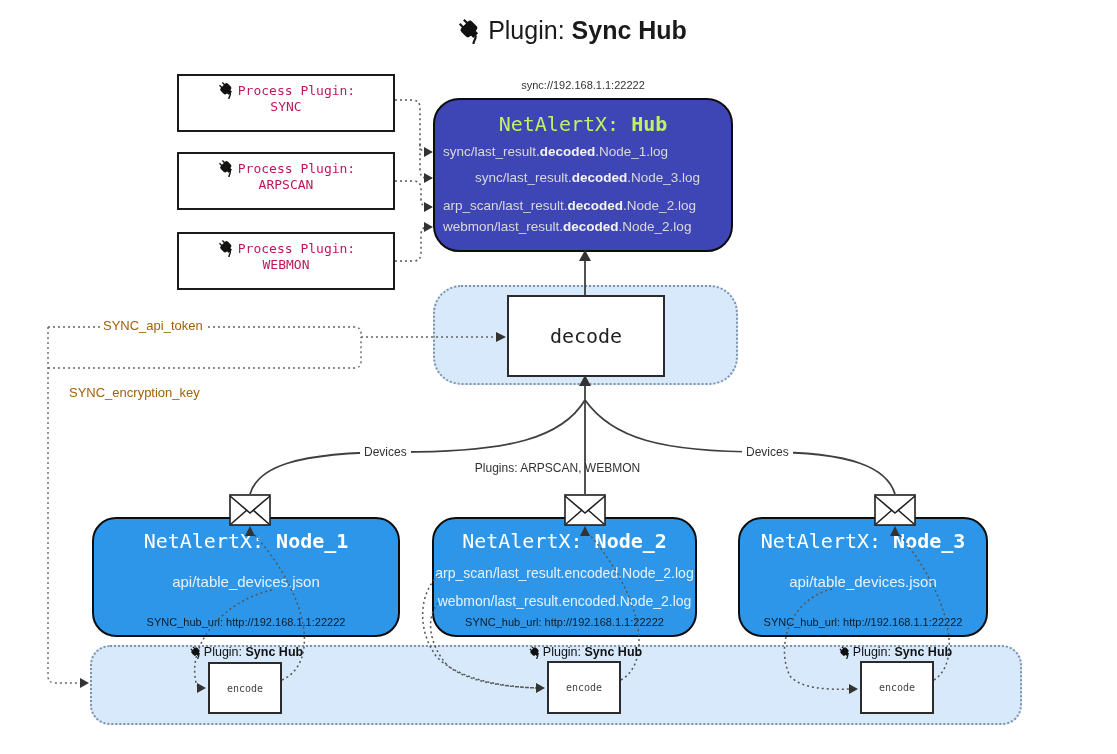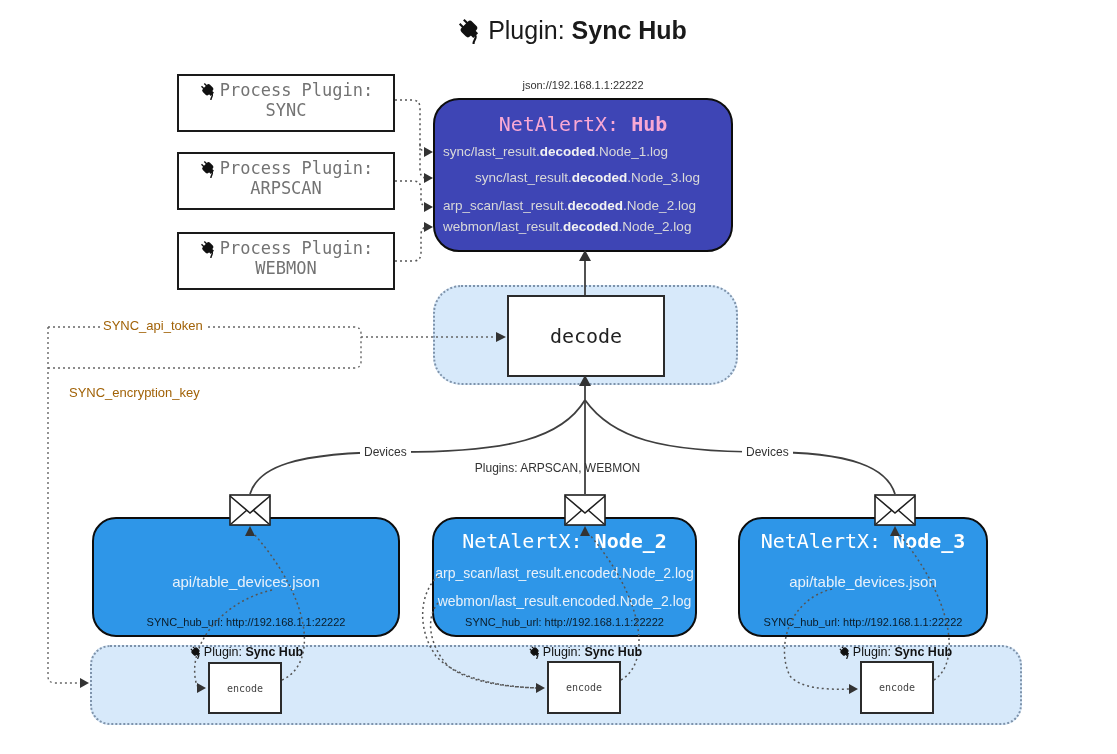--- a/index.html
+++ b/index.html
@@ -10,31 +10,31 @@
   .abs{position:absolute;}
   .mono{font-family:"DejaVu Sans Mono",monospace;}
 
   
   #title{top:16px;left:0;width:100%;text-align:center;font-size:25px;color:#1a1a1a;z-index:2;}
   #title .plug{vertical-align:-5px;margin-right:4px;}
   #title b{font-weight:700;}
 
   
   .pbox{left:177px;width:218px;height:58px;background:#fff;border:2px solid #1a1a1a;
-        text-align:center;font-size:17px;color:#737373;z-index:2;padding-top:4px;box-sizing:border-box;}
+        text-align:center;font-size:13px;color:#be185d;z-index:2;padding-top:4px;box-sizing:border-box;}
   .pbox .l1{white-space:nowrap;}
   .pbox .plug{vertical-align:-4px;margin-right:2px;}
   #pbox-sync{top:74px;} #pbox-arpscan{top:152px;} #pbox-webmon{top:232px;}
 
   
   #hub-url{left:433px;top:79px;width:300px;text-align:center;font-size:11px;color:#333;z-index:2;}
   #hub{left:433px;top:98px;width:300px;height:154px;background:#3e45b5;border:2px solid #0d0d0d;
        border-radius:26px;z-index:2;box-sizing:border-box;}
   #hub .htitle{position:absolute;top:12px;left:0;width:100%;text-align:center;
-       font-size:20px;color:#f9a8d4;}
+       font-size:20px;color:#bef264;}
   #hub .htitle b{font-weight:700;}
   .hlog{position:absolute;left:8px;right:2px;font-size:13.5px;color:#d9d9d9;white-space:nowrap;}
   .hlog b{color:#f2f2f2;font-weight:700;}
   #hlog0{top:44px;} #hlog1{top:70px;margin-left:32px;} #hlog2{top:98px;} #hlog3{top:119px;}
 
   
   #decode-band{left:433px;top:285px;width:305px;height:100px;background:#d7e9fa;
        border:2px dotted #7e93ab;border-radius:28px;z-index:1;box-sizing:border-box;}
   #decode-box{left:507px;top:295px;width:158px;height:82px;background:#fff;border:2px solid #2b2b2b;
        z-index:2;display:flex;align-items:center;justify-content:center;font-size:20px;color:#222;box-sizing:border-box;}
@@ -188,40 +188,41 @@
             <line x1="9.5" y1="2" x2="9.5" y2="7"></line>
             <line x1="14.5" y1="2" x2="14.5" y2="7"></line>
             <rect x="6.5" y="6.5" width="11" height="8.5" rx="1.8"></rect>
             <rect x="10" y="15" width="4" height="3"></rect>
             <path d="M12 18 C 12 21.5, 7 20, 5.5 23" fill="none"></path>
           </g>
         </svg><span>Process Plugin:</span></div>
     <div>WEBMON</div>
   </div>
 
-  <div id="hub-url" class="abs">json://192.168.1.1:22222</div>
+  <div id="hub-url" class="abs">sync://192.168.1.1:22222</div>
   <div id="hub" class="abs">
     <div class="htitle mono"><span>NetAlertX: </span><b>Hub</b></div>
     <div id="hlog0" class="hlog"><span>sync/last_result.</span><b>decoded</b><span>.Node_1.log</span></div>
     <div id="hlog1" class="hlog"><span>sync/last_result.</span><b>decoded</b><span>.Node_3.log</span></div>
     <div id="hlog2" class="hlog"><span>arp_scan/last_result.</span><b>decoded</b><span>.Node_2.log</span></div>
     <div id="hlog3" class="hlog"><span>webmon/last_result.</span><b>decoded</b><span>.Node_2.log</span></div>
   </div>
 
   <div id="decode-band" class="abs"></div>
   <div id="decode-box" class="abs mono">decode</div>
 
   <div id="cfg-token" class="abs cfg">SYNC_api_token</div>
   <div id="cfg-key" class="abs cfg">SYNC_encryption_key</div>
 
   <div id="lbl-dev-left" class="abs edge-lbl">Devices</div>
   <div id="lbl-plugins" class="abs edge-lbl">Plugins: ARPSCAN, WEBMON</div>
   <div id="lbl-dev-right" class="abs edge-lbl">Devices</div>
 
   <div id="node1" class="abs node">
+    <div class="ntitle mono"><span>NetAlertX: </span><b>Node_1</b></div>
     <div class="nline">api/table_devices.json</div>
     <div class="nurl">SYNC_hub_url: http://192.168.1.1:22222</div>
   </div>
   <div id="node2" class="abs node">
     <div class="ntitle mono"><span>NetAlertX: </span><b>Node_2</b></div>
     <div class="nline nl1">arp_scan/last_result.encoded.Node_2.log</div>
     <div class="nline nl2">webmon/last_result.encoded.Node_2.log</div>
     <div class="nurl">SYNC_hub_url: http://192.168.1.1:22222</div>
   </div>
   <div id="node3" class="abs node">

